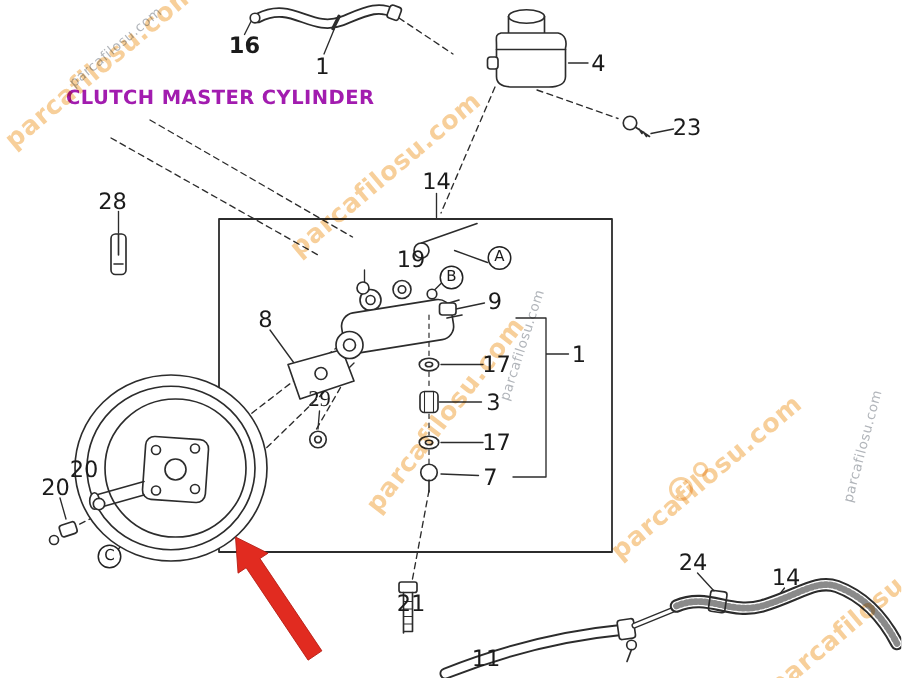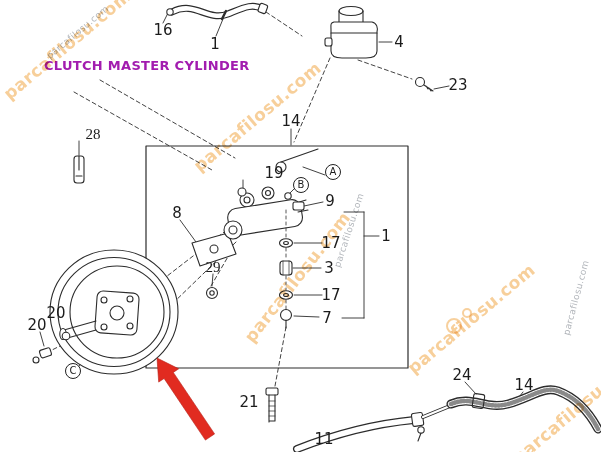--- a/index.html
+++ b/index.html
@@ -173,38 +173,38 @@
         <path d="M421,433 L418,441"></path>
       </g>
     </g>
 
     <polygon points="157,358 178.7,368.8 173.3,372.4 214.6,433.9 205.4,440.1 164.1,378.5 158.7,382.1" fill="#e12b20" stroke="#b51f16" stroke-width="0.6"></polygon>
   </svg>
 
   <div class="page-title">CLUTCH MASTER CYLINDER</div>
 
   <div>
-      <span class="callout" style="left: 163px; top: 30px;">16</span>
+      <span class="callout" style="left: 163px; top: 30px; font-weight: bold;">16</span>
       <span class="callout" style="left: 215px; top: 44px;">1</span>
       <span class="callout" style="left: 399px; top: 42px;">4</span>
       <span class="callout" style="left: 458px; top: 85px;">23</span>
-      <span class="callout" style="left: 93px; top: 134px; font-family: Liberation Serif, serif;">28</span>
+      <span class="callout" style="left: 75px; top: 134px;">28</span>
       <span class="callout" style="left: 291px; top: 121px;">14</span>
       <span class="callout" style="left: 242px; top: 173px; margin-left: 32px;">19</span>
       <span class="callout" style="left: 330px; top: 201px;">9</span>
       <span class="callout" style="left: 177px; top: 213px;">8</span>
       <span class="callout" style="left: 386px; top: 236px;">1</span>
       <span class="callout" style="left: 331px; top: 243px;">17</span>
       <span class="callout" style="left: 329px; top: 268px;">3</span>
       <span class="callout" style="left: 331px; top: 295px;">17</span>
       <span class="callout" style="left: 327px; top: 318px;">7</span>
       <span class="callout" style="left: 213px; top: 267px; font-family: Liberation Serif, serif;">29</span>
       <span class="callout" style="left: 56px; top: 313px;">20</span>
       <span class="callout" style="left: 37px; top: 325px;">20</span>
-      <span class="callout" style="left: 249px; top: 402px;">21</span>
+      <span class="callout" style="left: 274px; top: 402px;">21</span>
       <span class="callout" style="left: 462px; top: 375px;">24</span>
       <span class="callout" style="left: 524px; top: 385px;">14</span>
       <span class="callout" style="left: 324px; top: 439px;">11</span>
       <span class="letter-callout" style="left: 333px; top: 172px;">A</span>
       <span class="letter-callout" style="left: 301px; top: 185px;">B</span>
       <span class="letter-callout" style="left: 73px; top: 371px;">C</span>
     </div>
 
   <div class="wm wm-text" style="left: 6px; top: 86px; transform: rotate(-40deg); color: rgb(240, 162, 60);">parcafilosu.com</div>
   <div class="wm wm-text" style="left: 196px; top: 158px; transform: rotate(-40deg); color: rgb(240, 162, 60);">parcafilosu.com</div>

